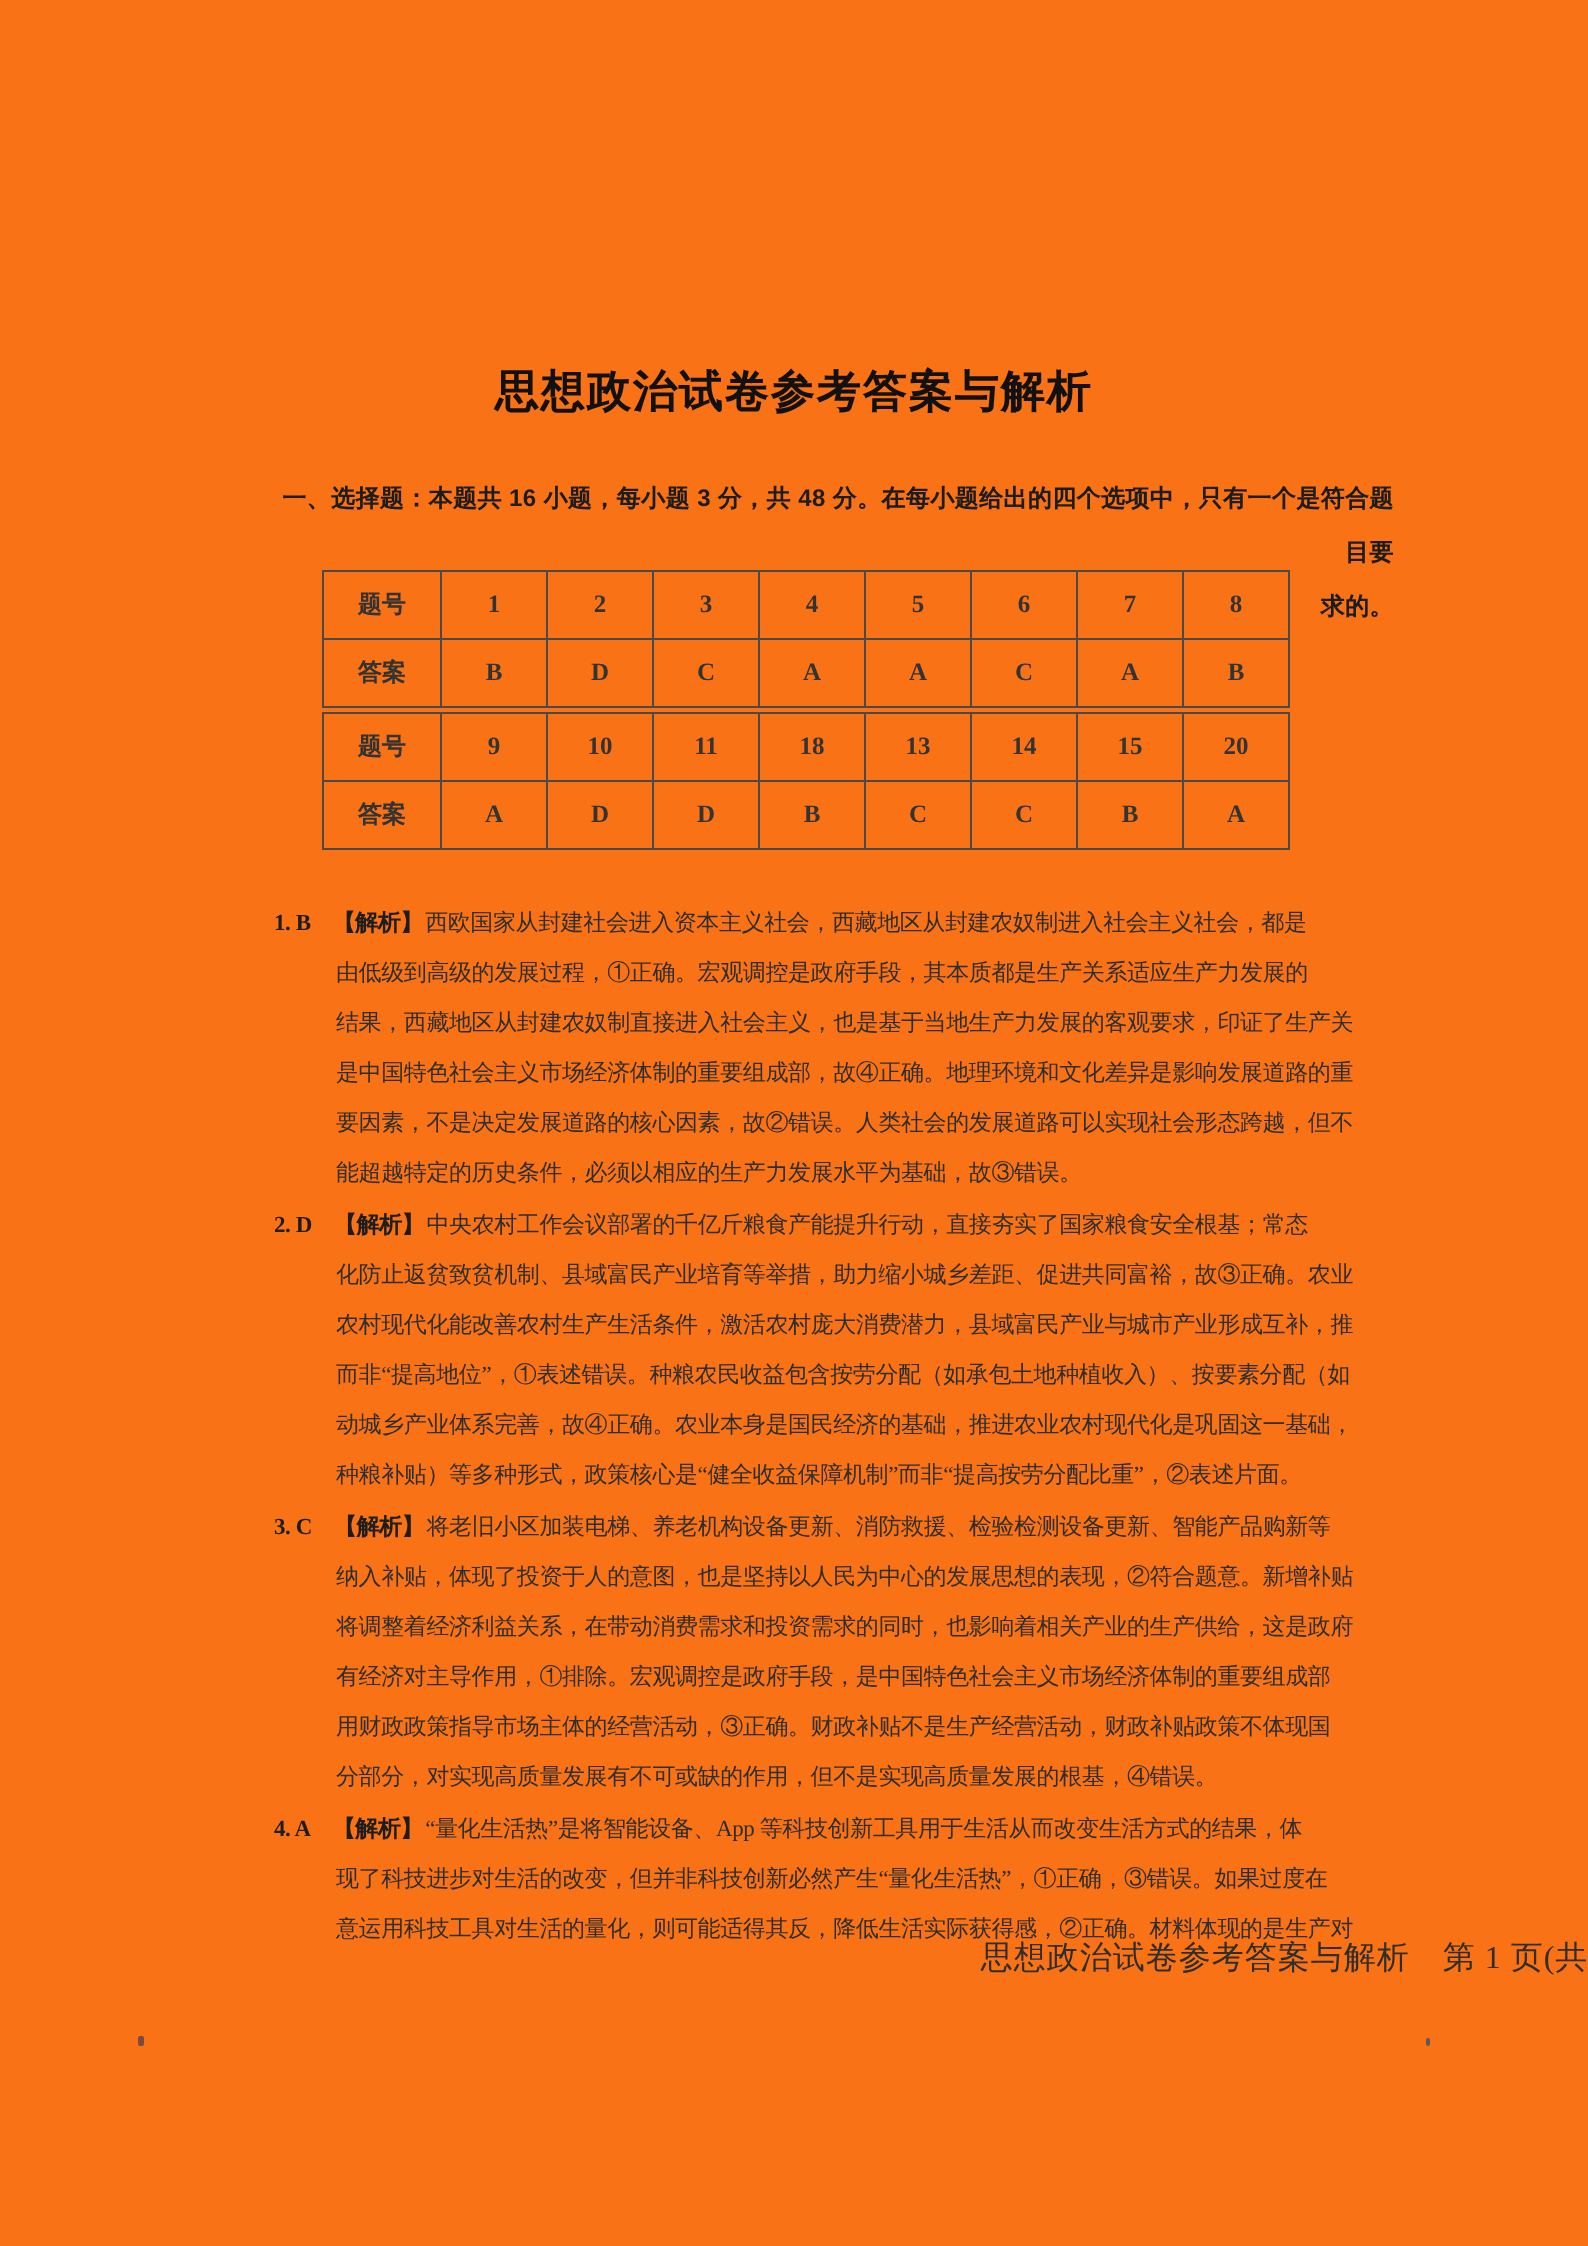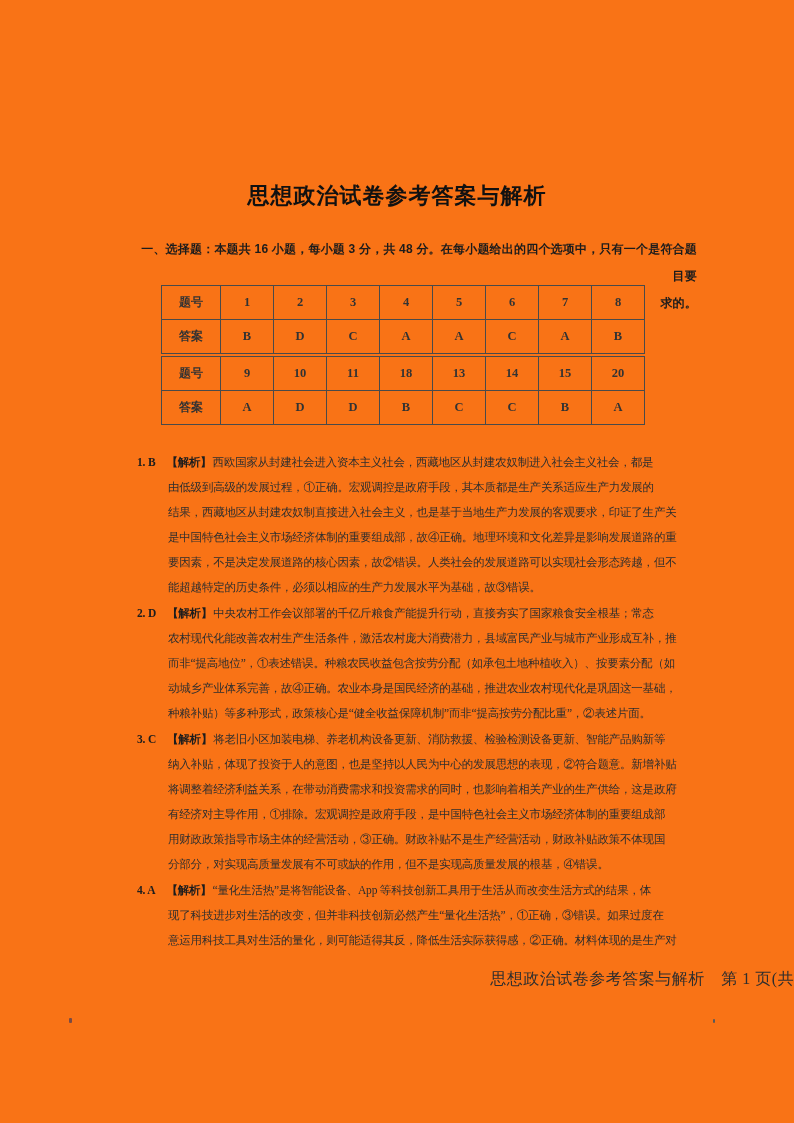--- a/index.html
+++ b/index.html
@@ -124,20 +124,21 @@
       <div class="expl">
         <div class="line first"><span class="num">1. B</span><span class="tag">【解析】</span><span>西欧国家从封建社会进入资本主义社会，西藏地区从封建农奴制进入社会主义社会，都是</span></div>
         <div class="line cont">由低级到高级的发展过程，①正确。宏观调控是政府手段，其本质都是生产关系适应生产力发展的</div>
         <div class="line cont">结果，西藏地区从封建农奴制直接进入社会主义，也是基于当地生产力发展的客观要求，印证了生产关</div>
         <div class="line cont">是中国特色社会主义市场经济体制的重要组成部，故④正确。地理环境和文化差异是影响发展道路的重</div>
         <div class="line cont">要因素，不是决定发展道路的核心因素，故②错误。人类社会的发展道路可以实现社会形态跨越，但不</div>
         <div class="line cont">能超越特定的历史条件，必须以相应的生产力发展水平为基础，故③错误。</div>
       </div>
       <div class="expl">
         <div class="line first"><span class="num">2. D</span><span class="tag">【解析】</span><span>中央农村工作会议部署的千亿斤粮食产能提升行动，直接夯实了国家粮食安全根基；常态</span></div>
+        <div class="line cont">化防止返贫致贫机制、县域富民产业培育等举措，助力缩小城乡差距、促进共同富裕，故③正确。农业</div>
         <div class="line cont">农村现代化能改善农村生产生活条件，激活农村庞大消费潜力，县域富民产业与城市产业形成互补，推</div>
         <div class="line cont">而非“提高地位”，①表述错误。种粮农民收益包含按劳分配（如承包土地种植收入）、按要素分配（如</div>
         <div class="line cont">动城乡产业体系完善，故④正确。农业本身是国民经济的基础，推进农业农村现代化是巩固这一基础，</div>
         <div class="line cont">种粮补贴）等多种形式，政策核心是“健全收益保障机制”而非“提高按劳分配比重”，②表述片面。</div>
       </div>
       <div class="expl">
         <div class="line first"><span class="num">3. C</span><span class="tag">【解析】</span><span>将老旧小区加装电梯、养老机构设备更新、消防救援、检验检测设备更新、智能产品购新等</span></div>
         <div class="line cont">纳入补贴，体现了投资于人的意图，也是坚持以人民为中心的发展思想的表现，②符合题意。新增补贴</div>
         <div class="line cont">将调整着经济利益关系，在带动消费需求和投资需求的同时，也影响着相关产业的生产供给，这是政府</div>
         <div class="line cont">有经济对主导作用，①排除。宏观调控是政府手段，是中国特色社会主义市场经济体制的重要组成部</div>

